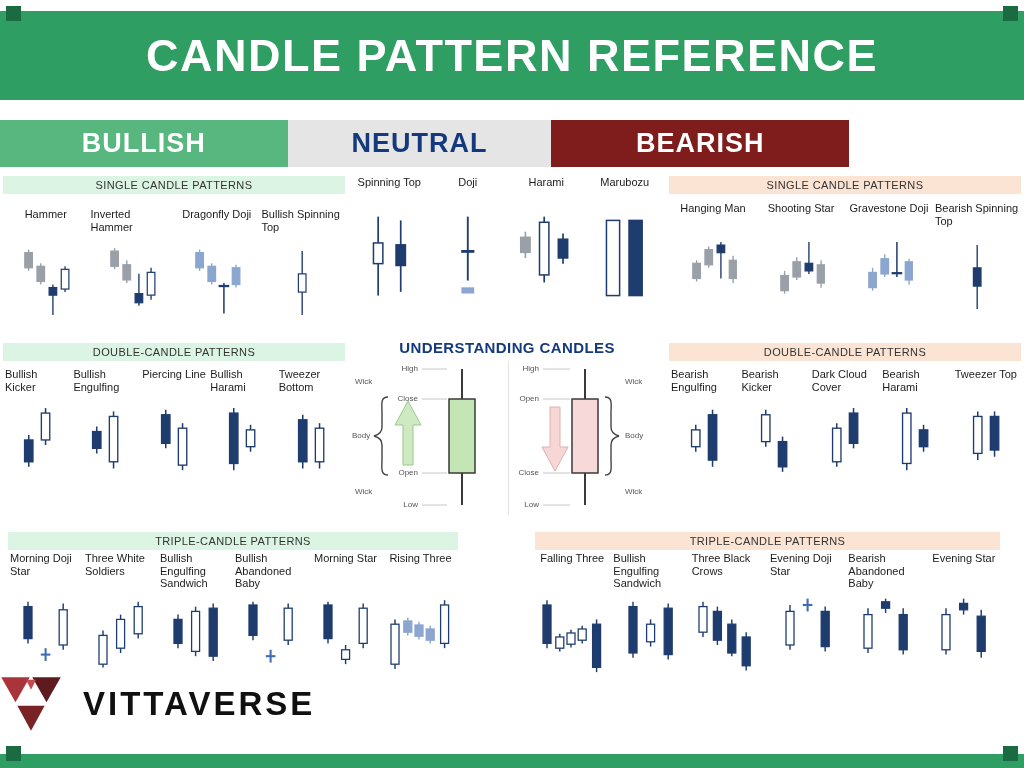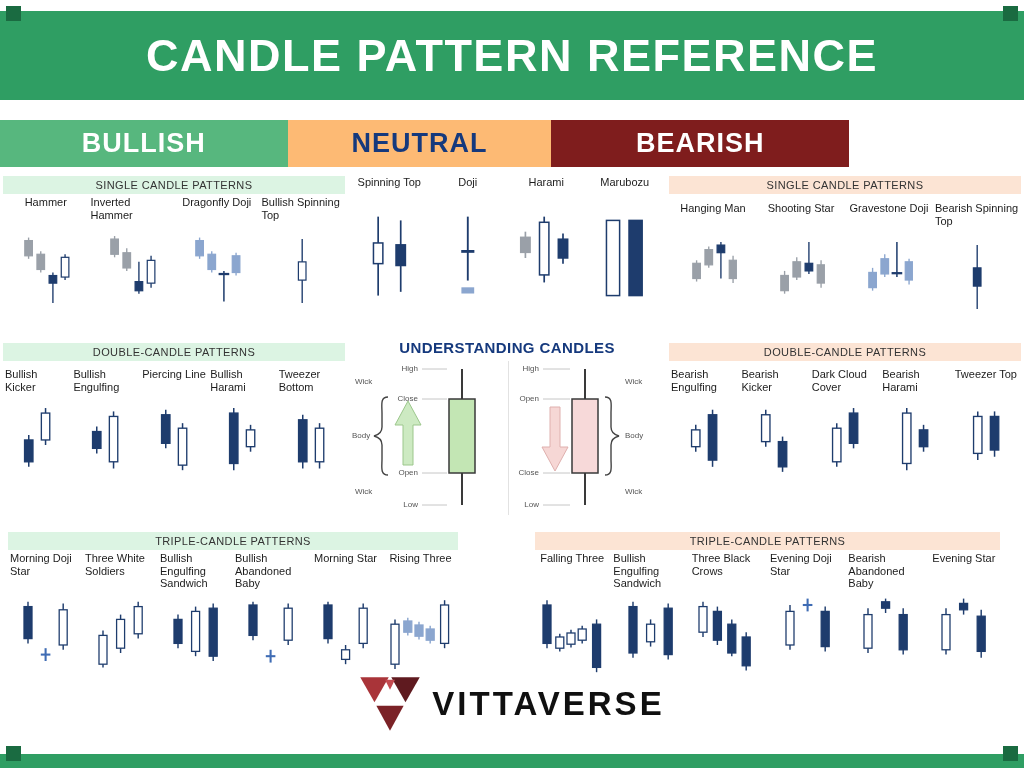--- a/index.html
+++ b/index.html
@@ -4,41 +4,41 @@
 <style>
   *{box-sizing:border-box}
   html,body{margin:0;padding:0;background:#fff}
   .page{position:relative;width:1024px;height:768px;font-family:"Liberation Sans",sans-serif;background:#fff;overflow:hidden}
   .corner{position:absolute;width:15px;height:15px;background:#1a6b41;z-index:6}
   .banner{position:absolute;left:0;top:11px;width:1024px;height:89px;background:#2f9e63;display:flex;align-items:center;justify-content:center;z-index:2}
   .banner h1{margin:16px;color:#fff;font-size:45px;font-weight:bold;letter-spacing:1.5px}
   .colheads{position:absolute;left:0;top:120px;width:849px;height:47px;display:flex}
   .colhead{display:flex;align-items:center;justify-content:center;font-size:27px;font-weight:bold;letter-spacing:1px}
   .bull-bg{width:347px;background:#57b77e;color:#fff}
-  .neut-bg{width:318px;background:#fdba74;color:#15397d}
+  .neut-bg{width:318px;background:#e5e5e5;color:#15397d}
   .bear-bg{width:359px;background:#7f1d1d;color:#fff}
   .secbar{position:absolute;height:18px;display:flex;align-items:center;justify-content:center;font-size:11px;color:#333;letter-spacing:.4px}
   .secbar.green{background:#dcf4e3}
   .secbar.peach{background:#fce4d4}
   .prow{position:absolute;display:flex}
   .pat{flex:1;display:flex;flex-direction:column;align-items:center;min-width:0}
   .pname{font-size:11px;color:#1c1c1c;line-height:1.15;padding:0 2px}
   .pchart{display:flex;justify-content:center;width:100%;margin-top:5px}
   .pchart svg{height:100%}
   .rs .pname{min-height:32px}.rs .pchart{height:76px}
   .rn .pname{min-height:30px}.rn .pchart{height:94px}
   .rd .pname{min-height:30px}.rd .pchart{height:84px}
   .rt .pname{min-height:40px}.rt .pchart{height:80px}
   .u-title{position:absolute;left:350px;top:339px;width:314px;text-align:center;font-size:15px;font-weight:bold;color:#15397d;letter-spacing:.4px}
   .uboxes{position:absolute;left:352px;top:361px;width:312px;height:154px;display:flex}
   .ubox{position:relative;width:156px;height:154px}
   .ubox.right{border-left:1px solid #e2e2e2}
   .ubox span{position:absolute;font-size:8px;color:#555;white-space:nowrap}
   .lvl{width:36px;text-align:right}
-  .logo{position:absolute;left:0;top:676px;width:1024px;display:flex;align-items:center;justify-content:center;gap:11px;z-index:4}
+  .logo{position:absolute;left:0;top:676px;width:1024px;display:flex;align-items:center;gap:21px;z-index:4}
   .brand{font-size:33px;font-weight:bold;color:#101010;letter-spacing:3px}
   .bottombar{position:absolute;left:0;bottom:0;width:1024px;height:14px;background:#2f9e63;z-index:5}
 </style>
 </head>
 <body>
 
 <div class="page">
 
   <div class="corner" style="left:6px;top:6px"></div>
   <div class="corner" style="right:6px;top:6px"></div>
@@ -55,21 +55,21 @@
     <div class="colhead bear-bg">BEARISH</div>
   </div>
 
   <div class="secbar green" style="left:3px;top:176px;width:342px">SINGLE CANDLE PATTERNS</div>
   <div class="secbar peach" style="left:669px;top:176px;width:352px">SINGLE CANDLE PATTERNS</div>
   <div class="secbar green" style="left:3px;top:343px;width:342px">DOUBLE-CANDLE PATTERNS</div>
   <div class="secbar peach" style="left:669px;top:343px;width:352px">DOUBLE-CANDLE PATTERNS</div>
   <div class="secbar green" style="left:8px;top:532px;width:450px">TRIPLE-CANDLE PATTERNS</div>
   <div class="secbar peach" style="left:535px;top:532px;width:465px">TRIPLE-CANDLE PATTERNS</div>
 
-  <div class="prow rs" style="left:3px;top:196px;width:342px">
+  <div class="prow rs" style="left:3px;top:208px;width:342px">
     <div class="pat">
         <div class="pname">Hammer</div>
         <div class="pchart">
           <svg viewBox="0 0 64 100" preserveAspectRatio="xMidYMin meet">
             <line x1="10" y1="6" x2="10" y2="34" stroke="#9aa0a8" stroke-width="1.8"></line>
             <rect x="5" y="10" width="10" height="20" fill="#9aa0a8" stroke="#9aa0a8" stroke-width="1.6"></rect>
             <line x1="26" y1="24" x2="26" y2="52" stroke="#9aa0a8" stroke-width="1.8"></line>
             <rect x="21" y="28" width="10" height="20" fill="#9aa0a8" stroke="#9aa0a8" stroke-width="1.6"></rect>
             <line x1="42" y1="52" x2="42" y2="92" stroke="#1e3c6d" stroke-width="1.8"></line>
             <rect x="37" y="56" width="10" height="10" fill="#1e3c6d" stroke="#1e3c6d" stroke-width="1.6"></rect>

